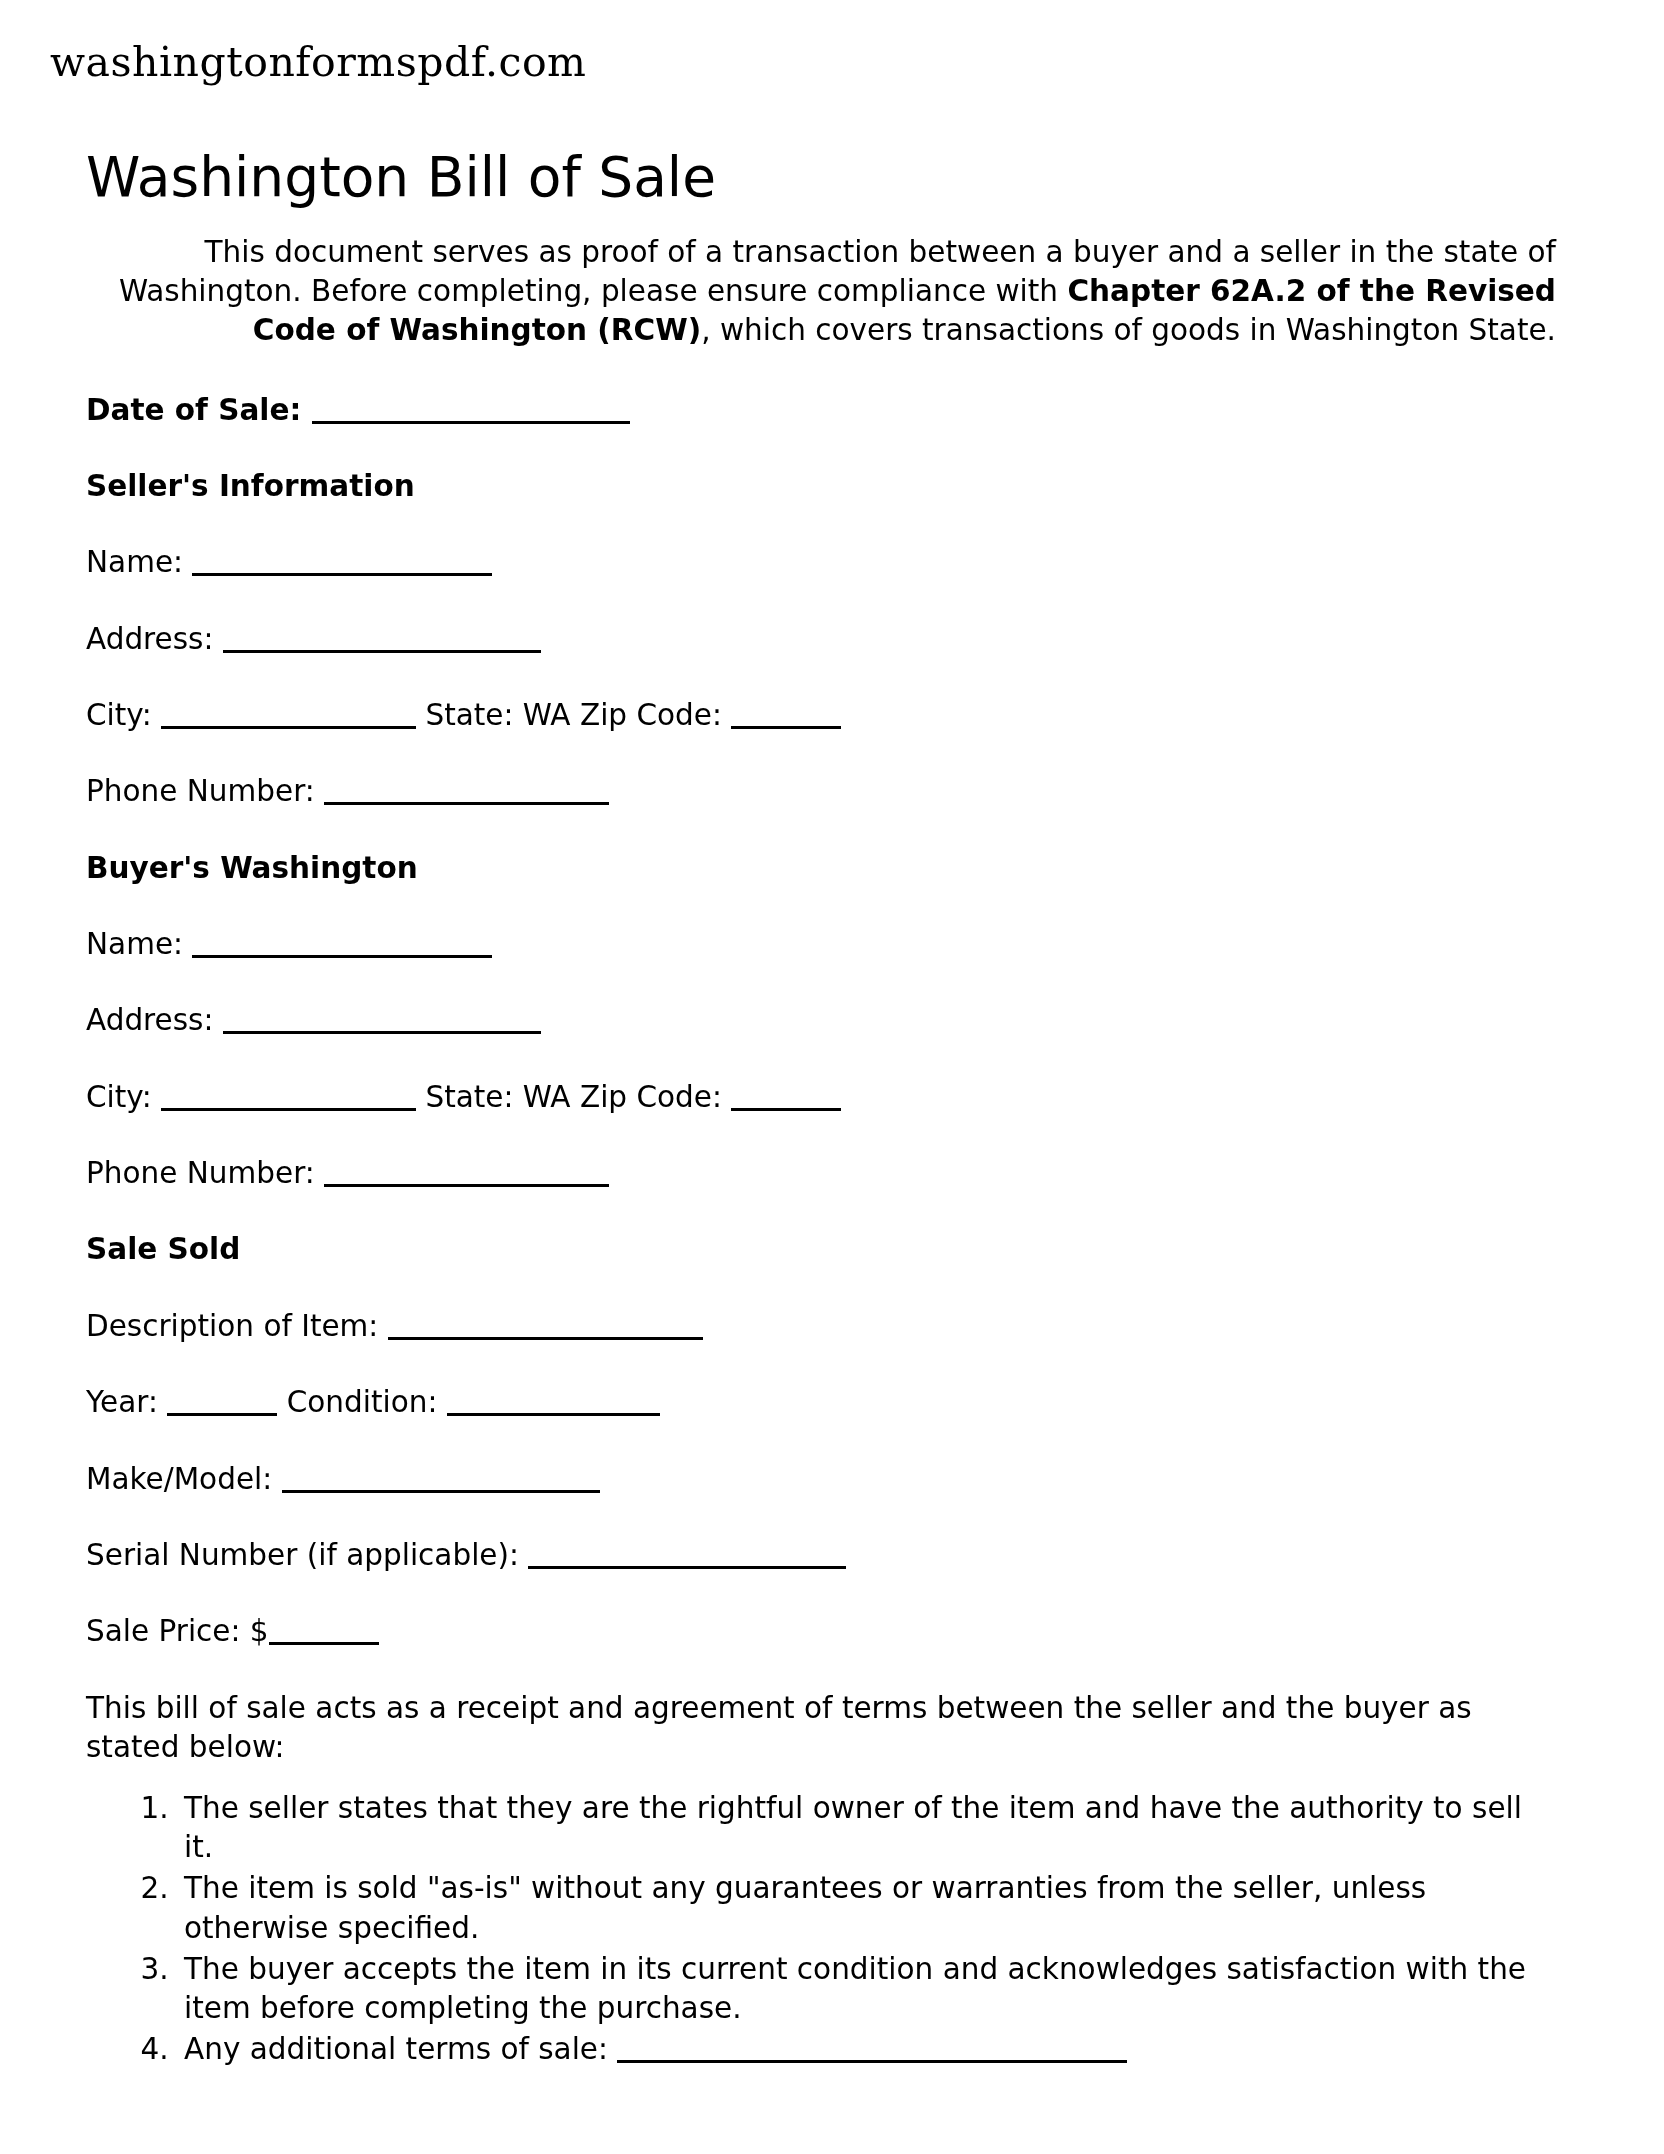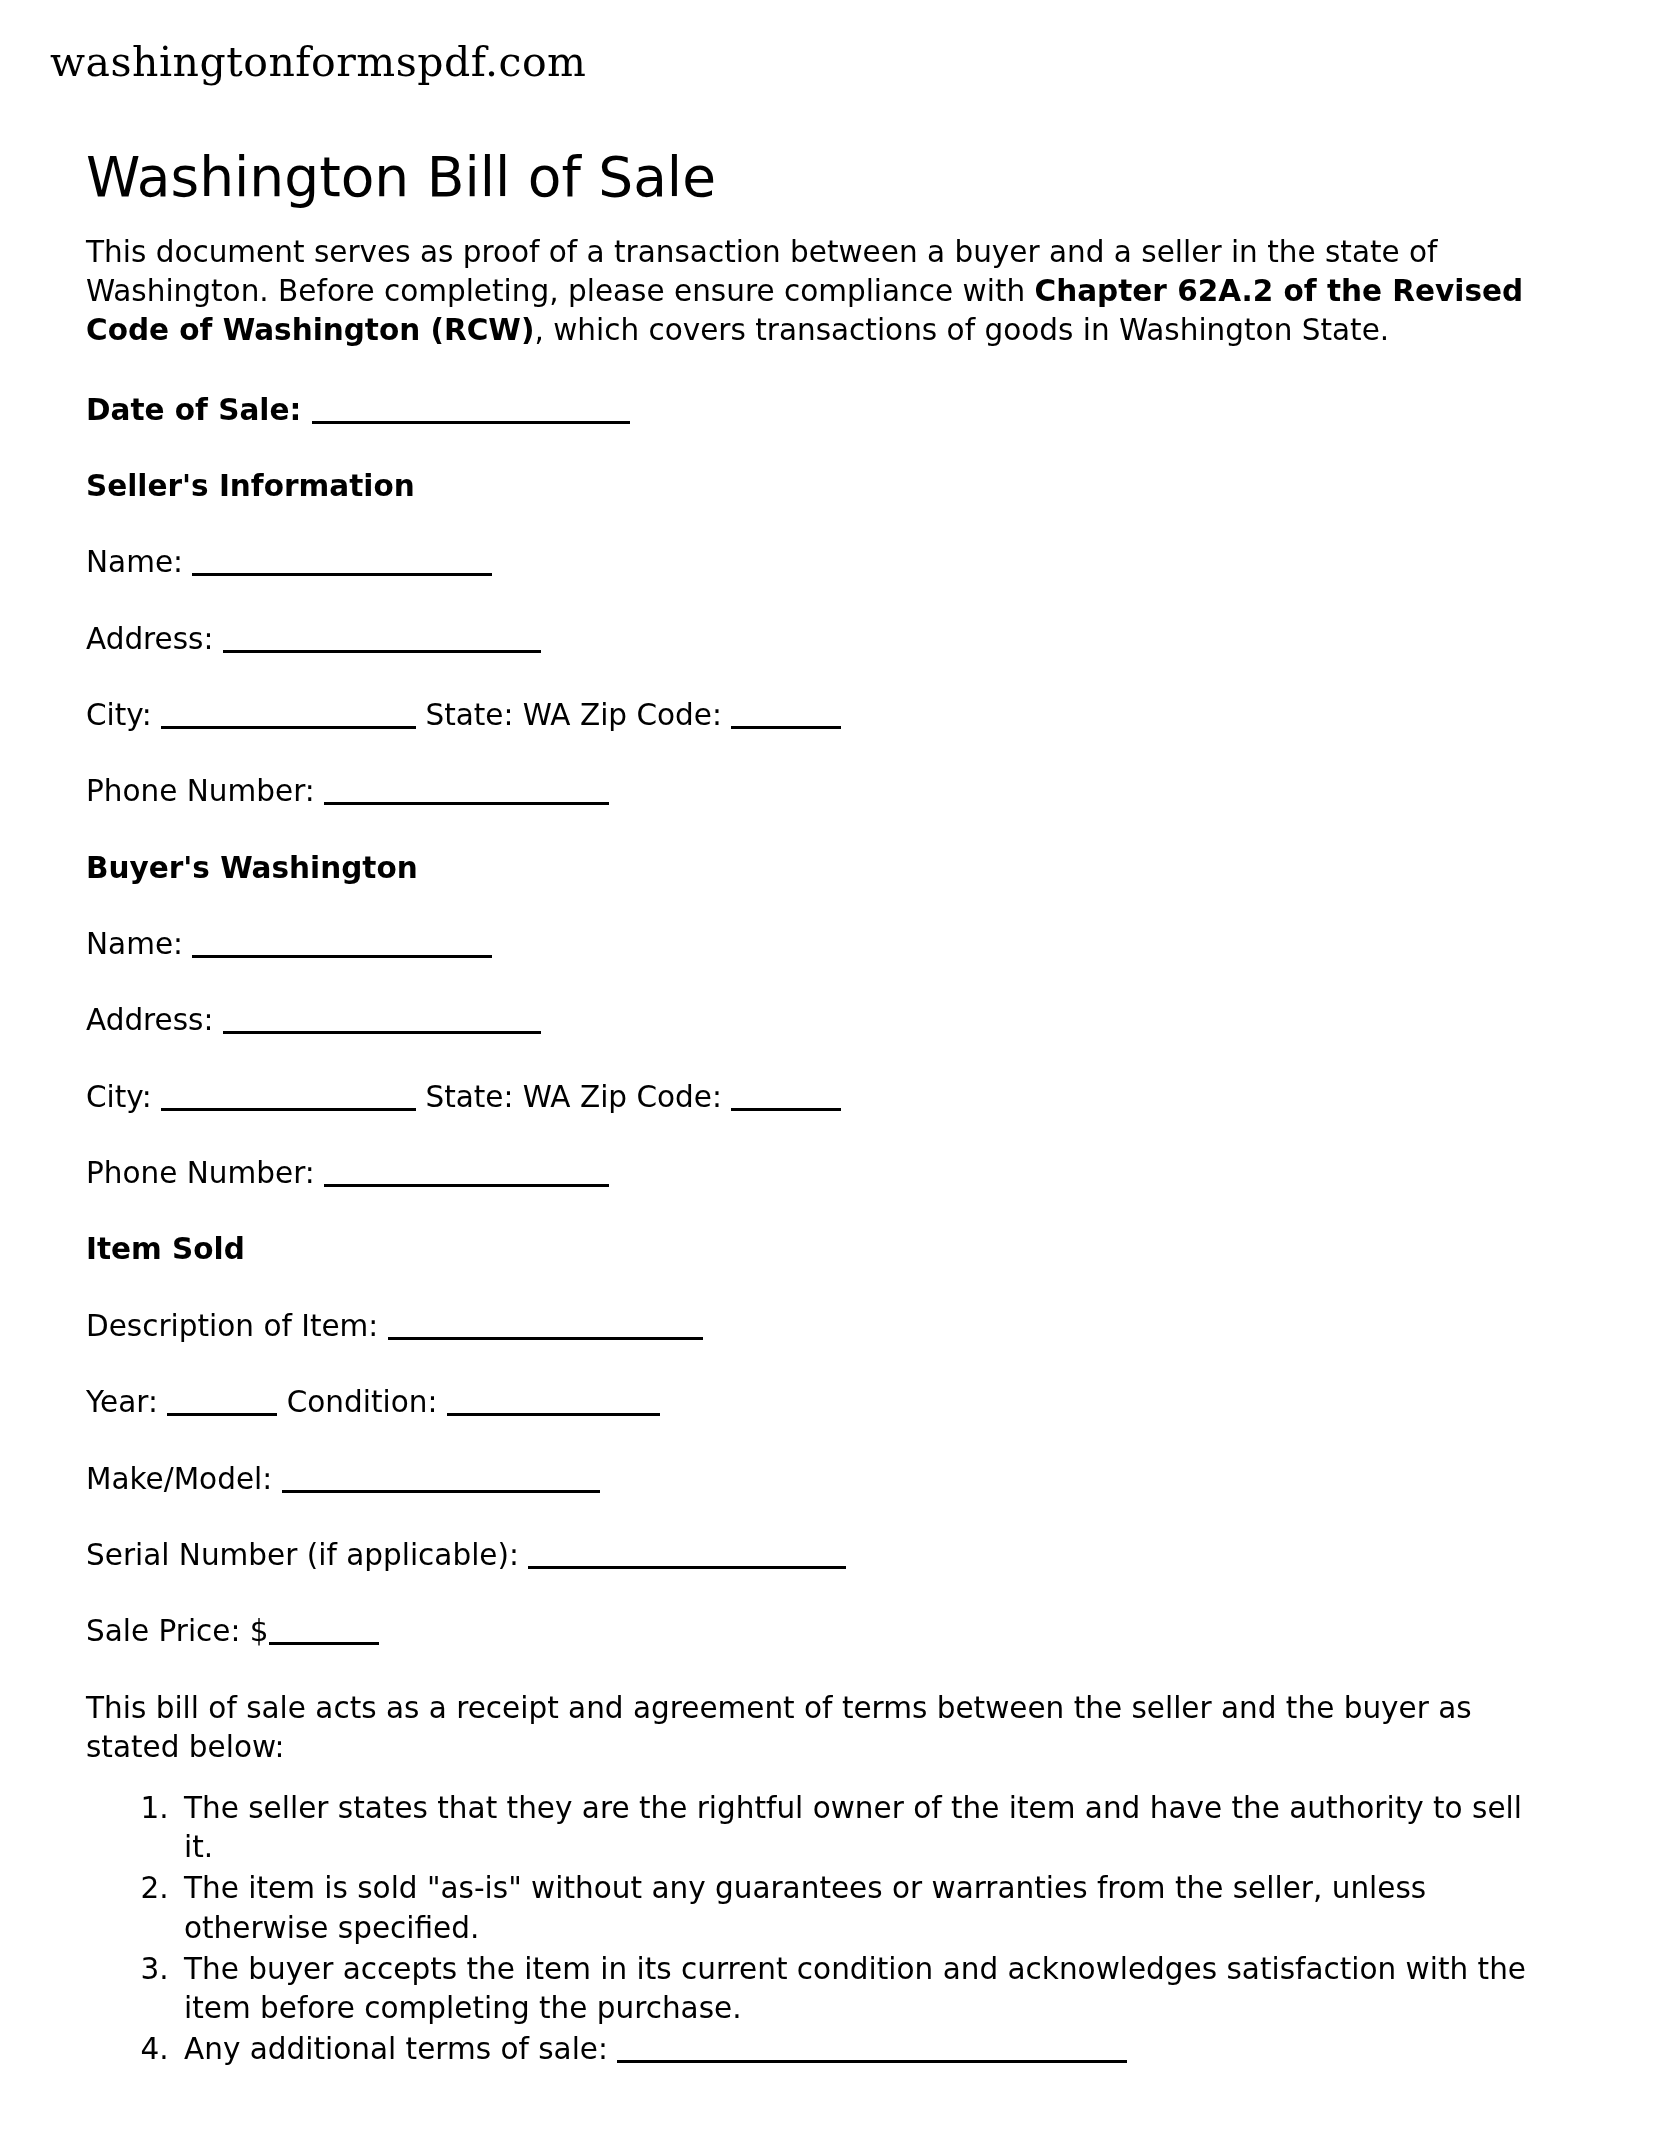--- a/index.html
+++ b/index.html
@@ -51,21 +51,21 @@
     position: absolute;
     left: 86px;
     top: 233px;
     width: 1470px;
   }
 
   .intro {
     font-size: 29.5px;
     line-height: 1.33;
     margin: 0 0 40px 0;
-    text-align: left;
+    text-align: right;
   }
   .intro b { font-weight: bold; }
 
   .field-line {
     font-size: 29.5px;
     line-height: 1.3;
     margin: 4px 0 38px 0;
     white-space: nowrap;
   }
   .field-line.bold-label { font-weight: bold; }
@@ -144,21 +144,21 @@
     <div class="section-head">Buyer's Washington</div>
 
     <p class="field-line"><span>Name:</span> <span class="blank b-name"></span></p>
 
     <p class="field-line"><span>Address:</span> <span class="blank b-addr"></span></p>
 
     <p class="field-line"><span>City:</span> <span class="blank b-city"></span> <span>State: WA</span> <span>Zip Code:</span> <span class="blank b-zip"></span></p>
 
     <p class="field-line"><span>Phone Number:</span> <span class="blank b-phone"></span></p>
 
-    <div class="section-head">Item Sold</div>
+    <div class="section-head">Sale Sold</div>
 
     <p class="field-line"><span>Description of Item:</span> <span class="blank b-desc"></span></p>
 
     <p class="field-line"><span>Year:</span> <span class="blank b-year"></span> <span>Condition:</span> <span class="blank b-cond"></span></p>
 
     <p class="field-line"><span>Make/Model:</span> <span class="blank b-make"></span></p>
 
     <p class="field-line"><span>Serial Number (if applicable):</span> <span class="blank b-serial"></span></p>
 
     <p class="field-line"><span>Sale Price: $</span><span class="blank b-price"></span></p>

